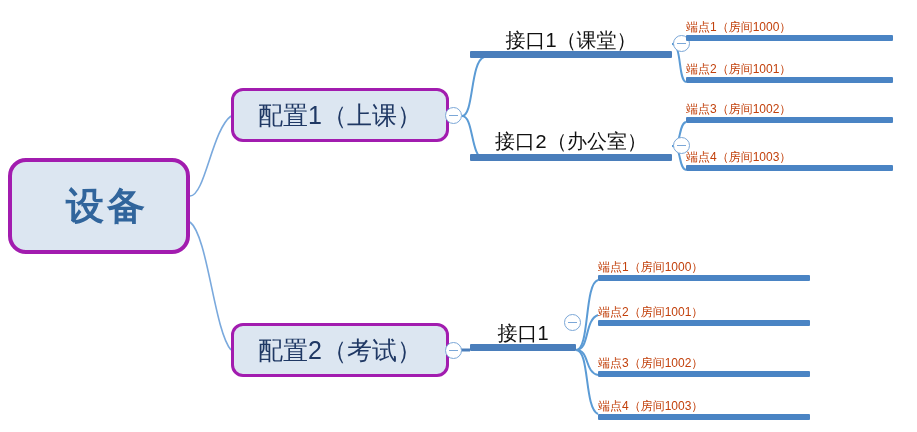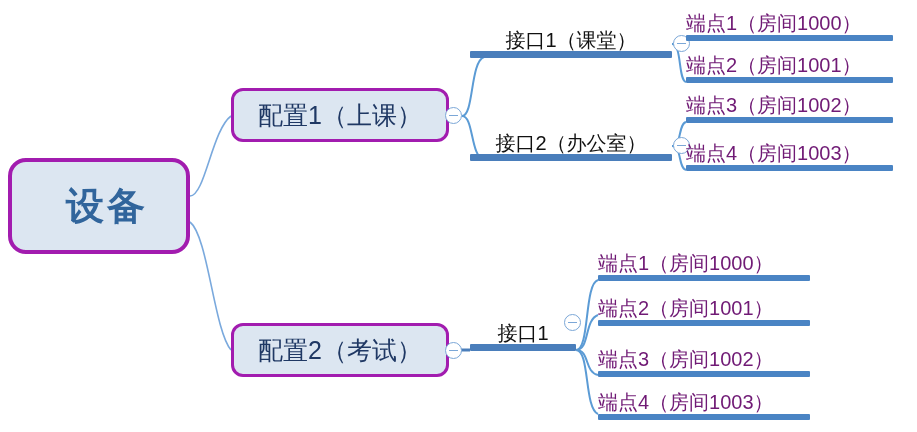--- a/index.html
+++ b/index.html
@@ -65,22 +65,22 @@
   
   .bar-node {
     position: absolute;
     box-sizing: border-box;
   }
   .bar-node .bar-label {
     position: absolute;
     left: 0;
     bottom: 7px;
     white-space: nowrap;
-    color: #701a75;
-    font-size: 20px;
+    color: #c2410c;
+    font-size: 12px;
     line-height: 1.1;
   }
   .bar-node .bar-rule {
     position: absolute;
     left: 0;
     bottom: 0;
     height: 6px;
     background: #4a84c4;
     border-radius: 1px;
   }
@@ -173,21 +173,21 @@
   <div class="bar-node" style="left:686px; top:5px; width:207px; height:36px;">
     <span class="bar-label">端点1（房间1000）</span>
     <span class="bar-rule" style="width:207px;"></span>
   </div>
 
   <div class="bar-node" style="left:686px; top:47px; width:207px; height:36px;">
     <span class="bar-label">端点2（房间1001）</span>
     <span class="bar-rule" style="width:207px;"></span>
   </div>
 
-  <div class="bar-node iface thick" style="left:470px; top:121px; width:202px; height:40px;">
+  <div class="bar-node iface thick" style="left:470px; top:121px; width:202px; height:40px;font-family:Liberation Mono, monospace;">
     <span class="bar-label">接口2（办公室）</span>
     <span class="bar-rule" style="width:202px;"></span>
   </div>
   <div class="toggle" style="left:673px; top:137px;"></div>
 
   <div class="bar-node" style="left:686px; top:87px; width:207px; height:36px;">
     <span class="bar-label">端点3（房间1002）</span>
     <span class="bar-rule" style="width:207px;"></span>
   </div>
 

